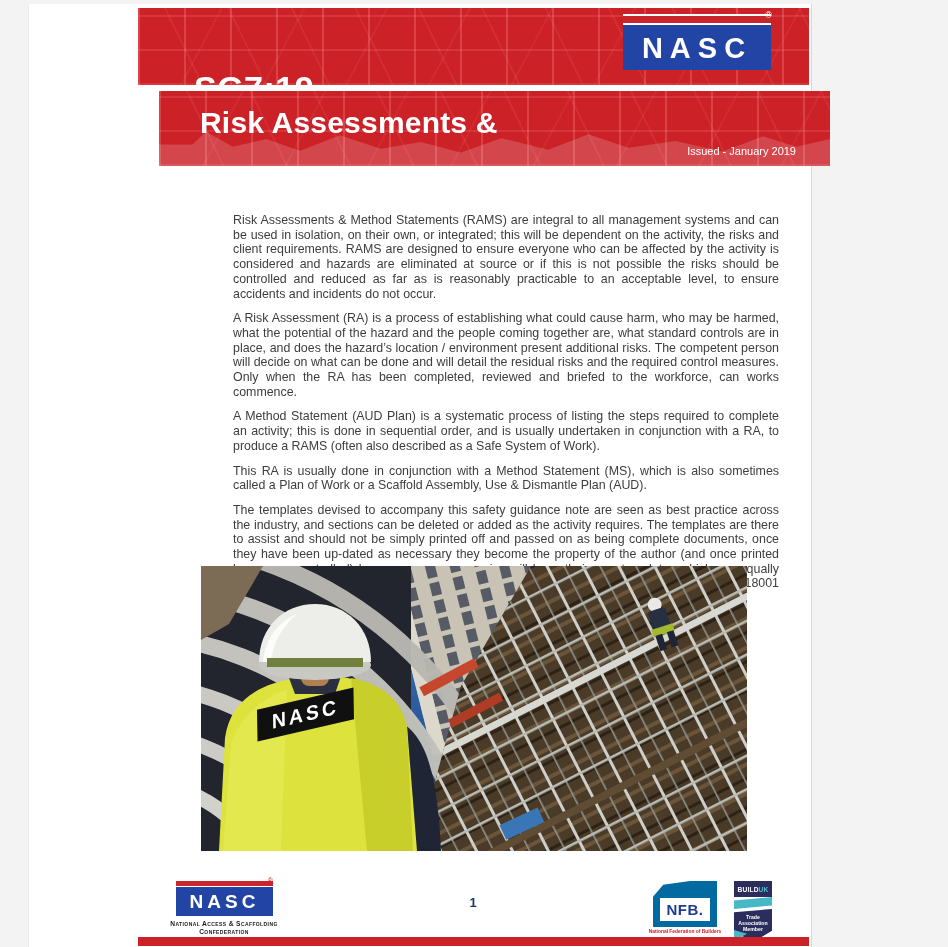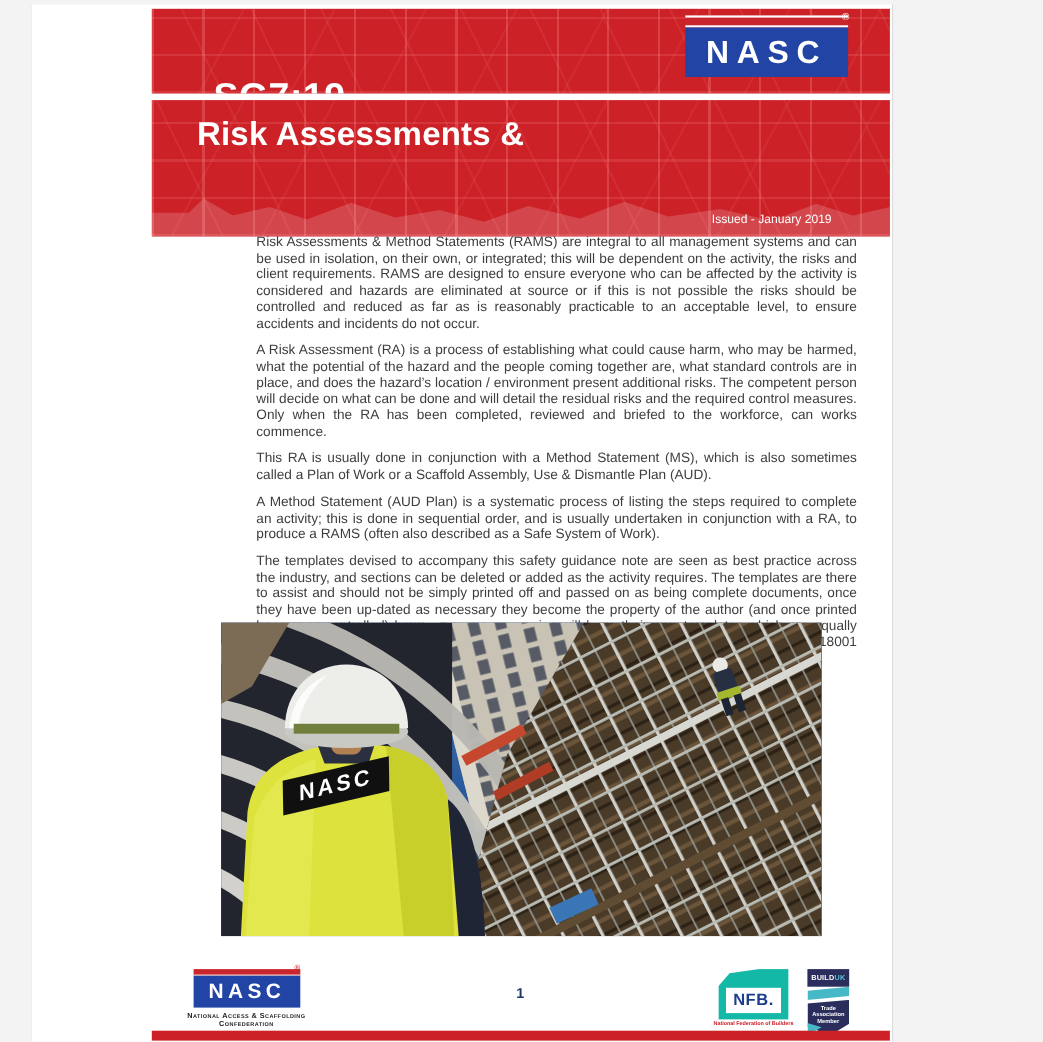--- a/index.html
+++ b/index.html
@@ -18,33 +18,33 @@
   }
   .band .pattern{
     position:absolute;inset:0;
     background-image:
       repeating-linear-gradient(90deg, rgba(255,150,150,.28) 0 2px, transparent 2px 46px),
       repeating-linear-gradient(0deg, rgba(255,150,150,.18) 0 2px, transparent 2px 34px),
       repeating-linear-gradient(64deg, rgba(255,130,130,.12) 0 2px, transparent 2px 57px),
       repeating-linear-gradient(118deg, rgba(255,130,130,.10) 0 2px, transparent 2px 73px);
   }
   .band1{top:4px;height:77px;}
-  .band2{top:87px;height:124px;}
+  .band2{top:87px;height:75px;margin-left:21px;}
   .skyline{
     position:absolute;left:0;right:0;bottom:0;height:48px;background:rgba(255,255,255,.17);
     clip-path:polygon(0 55%,5% 55%,7% 28%,11% 60%,16% 44%,21% 68%,27% 36%,33% 64%,39% 50%,45% 72%,51% 42%,58% 66%,64% 34%,70% 62%,77% 48%,84% 70%,90% 38%,95% 60%,100% 44%,100% 100%,0 100%);
   }
   .doc-code{
     position:absolute;left:56px;top:16px;color:#fff;font-size:34px;font-weight:700;letter-spacing:.5px;margin-top:45px;
   }
   .doc-title{
     position:absolute;left:41px;top:12px;color:#fff;font-size:30px;font-weight:700;line-height:39px;letter-spacing:.2px;
   }
   .issued{
-    position:absolute;right:53px;bottom:9px;color:#fff;font-size:11px;font-weight:400;
+    position:absolute;right:34px;bottom:9px;color:#fff;font-size:11px;font-weight:400;
   }
   
   .nasc-logo{position:absolute;}
   .nasc-logo .stripe{background:#c9252c;border-top:2px solid #fff;border-bottom:2px solid #fff;}
   .nasc-logo .bluebox{background:#2244a4;color:#fff;font-weight:700;text-align:center;}
   .nasc-logo .reg{position:absolute;font-size:9px;}
   .nasc-header{right:38px;top:6px;width:148px;}
   .nasc-header .stripe{height:7px;}
   .nasc-header .bluebox{height:45px;line-height:46px;font-size:29px;letter-spacing:7px;}
   .nasc-header .reg{top:-4px;right:-1px;color:#fff;}
@@ -72,21 +72,21 @@
     font-size:20px;font-weight:700;letter-spacing:3px;padding:4px 15px;
     transform:rotate(-13deg) skewX(-12deg);
   }
   
   .page-num{
     position:absolute;left:424px;top:891px;width:40px;text-align:center;
     color:#1f3864;font-size:13px;font-weight:700;
   }
   .nfb{position:absolute;left:624px;top:877px;width:64px;}
   .nfb .shape{
-    position:relative;width:64px;height:46px;background:#14b8a6;
+    position:relative;width:64px;height:46px;background:#0369a1;
     clip-path:polygon(0 100%,0 34%,16% 8%,58% 0,100% 0,100% 100%);
   }
   .nfb .inner{
     position:absolute;left:7px;right:7px;top:17px;bottom:6px;background:#fff;
     display:flex;align-items:center;justify-content:center;
     color:#1c3d8f;font-weight:800;font-size:15px;letter-spacing:.5px;
   }
   .nfb .caption{
     margin-top:2px;width:90px;margin-left:-13px;text-align:center;
     color:#cc2026;font-size:4.9px;font-weight:700;
@@ -132,22 +132,22 @@
     <div class="skyline"></div>
     <div class="doc-title">
       <div>Risk Assessments &amp;</div>
     </div>
     <div class="issued">Issued - January 2019</div>
   </div>
 
   <div class="body-text">
     <p>Risk Assessments &amp; Method Statements (RAMS) are integral to all management systems and can be used in isolation, on their own, or integrated; this will be dependent on the activity, the risks and client requirements. RAMS are designed to ensure everyone who can be affected by the activity is considered and hazards are eliminated at source or if this is not possible the risks should be controlled and reduced as far as is reasonably practicable to an acceptable level, to ensure accidents and incidents do not occur.</p>
     <p>A Risk Assessment (RA) is a process of establishing what could cause harm, who may be harmed, what the potential of the hazard and the people coming together are, what standard controls are in place, and does the hazard’s location / environment present additional risks. The competent person will decide on what can be done and will detail the residual risks and the required control measures. Only when the RA has been completed, reviewed and briefed to the workforce, can works commence.</p>
+    <p>A Method Statement (AUD Plan) is a systematic process of listing the steps required to complete an activity; this is done in sequential order, and is usually undertaken in conjunction with a RA, to produce a RAMS (often also described as a Safe System of Work).</p>
     <p>This RA is usually done in conjunction with a Method Statement (MS), which is also sometimes called a Plan of Work or a Scaffold Assembly, Use &amp; Dismantle Plan (AUD).</p>
-    <p>A Method Statement (AUD Plan) is a systematic process of listing the steps required to complete an activity; this is done in sequential order, and is usually undertaken in conjunction with a RA, to produce a RAMS (often also described as a Safe System of Work).</p>
     <p>The templates devised to accompany this safety guidance note are seen as best practice across the industry, and sections can be deleted or added as the activity requires. The templates are there to assist and should not be simply printed off and passed on as being complete documents, once they have been up-dated as necessary they become the property of the author (and once printed become uncontrolled) however many companies will have their own templates which are equally acceptable depending on their own management system, external accreditation i.e. OHSAS 18001 registration and client requirements.</p>
   </div>
 
   <div class="photo">
     <svg width="546" height="285" viewBox="0 0 546 285">
       <defs>
         <linearGradient id="sky" x1="0" y1="0" x2="0" y2="1">
           <stop offset="0" stop-color="#4a7cc0"></stop>
             <stop offset="1" stop-color="#1f4f8f"></stop>
         </linearGradient>

